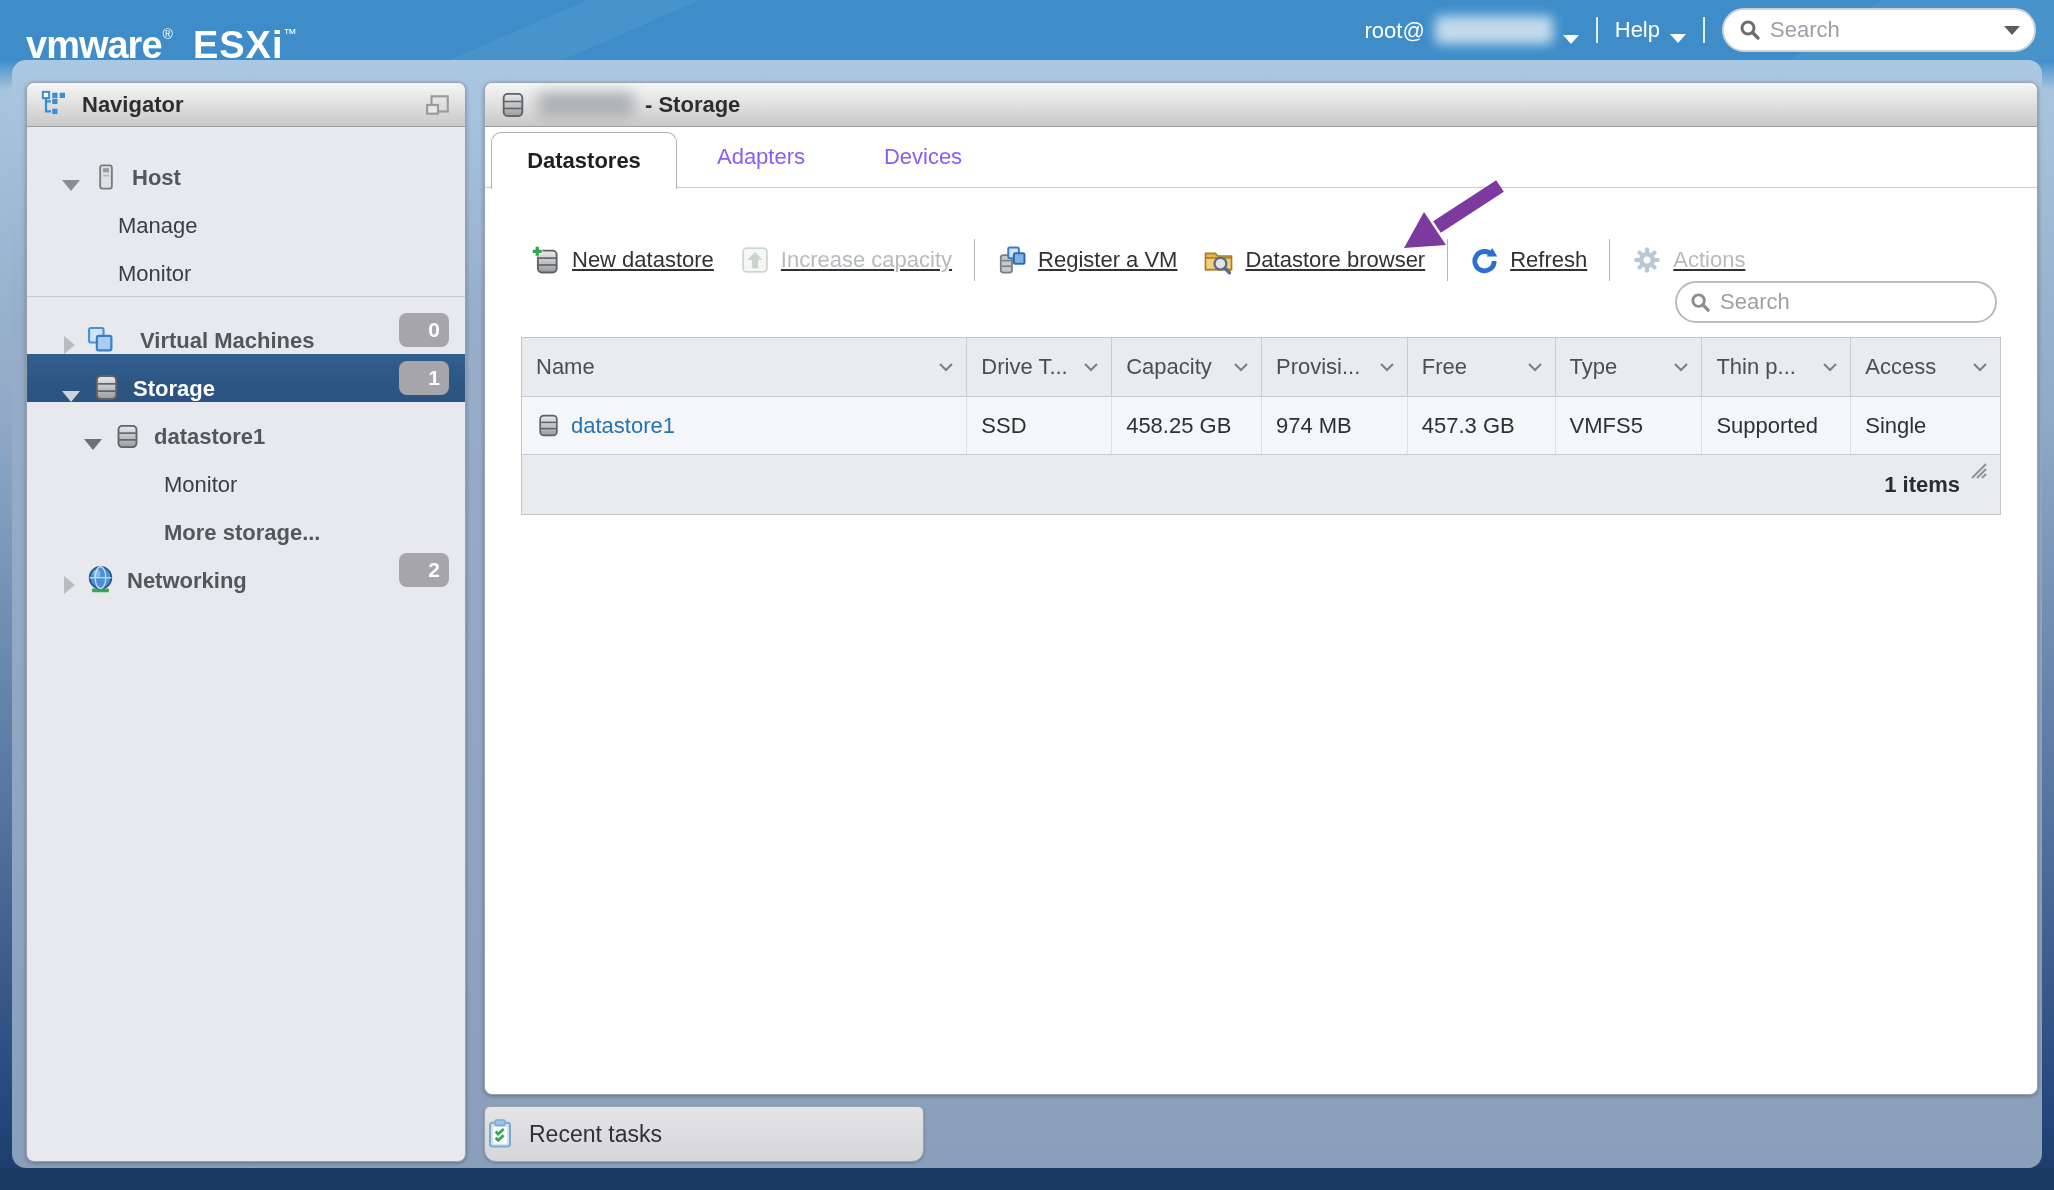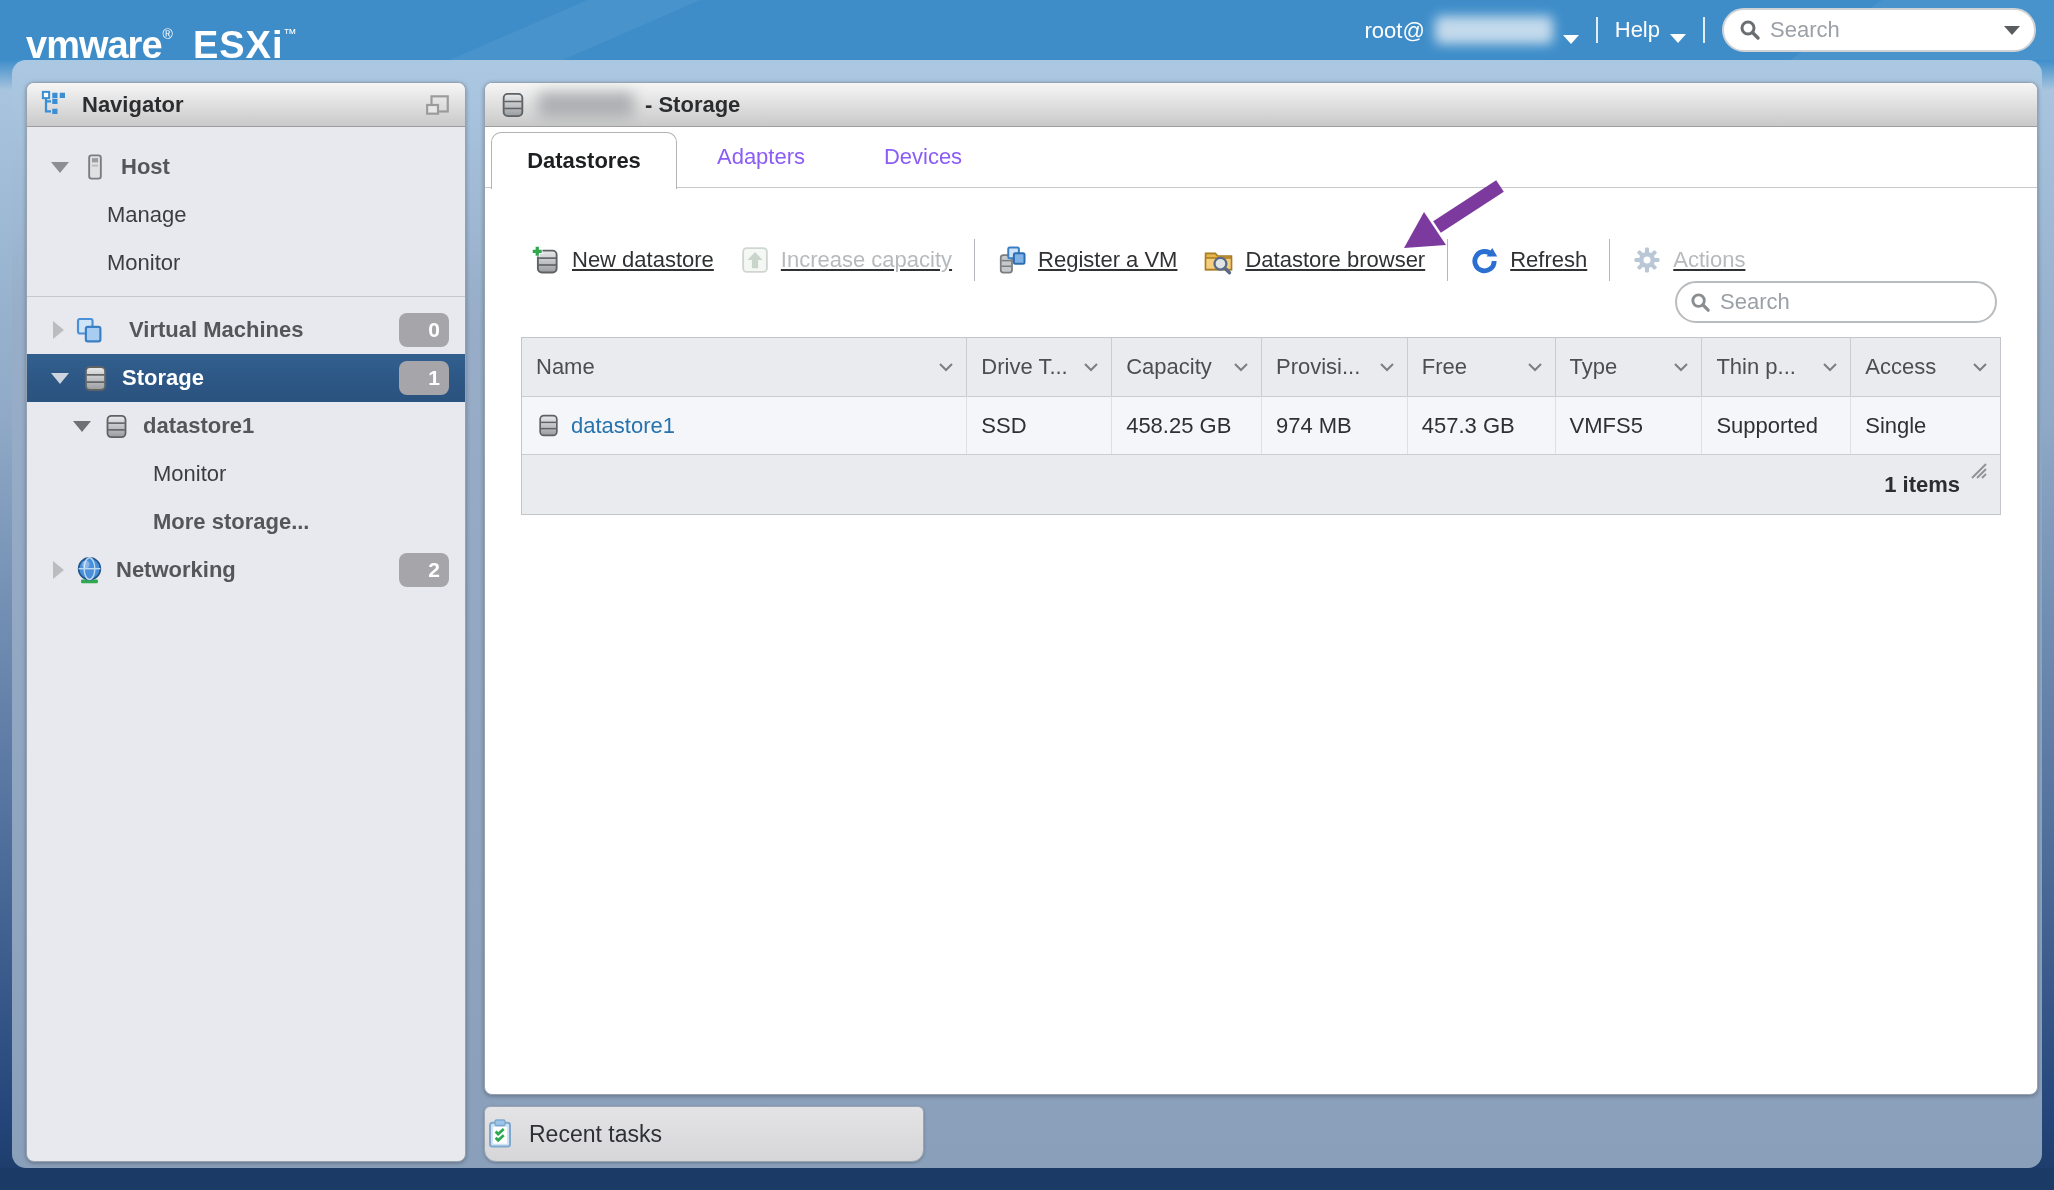--- a/index.html
+++ b/index.html
@@ -38,22 +38,22 @@
   .frame { position:absolute; left:12px; top:60px; width:2030px; height:1108px; border-radius:14px;
            background: linear-gradient(180deg, #ABC8E3 0px, #97ADC8 260px, #8A9FBA 100%); }
   
   .panel-header { height:44px; background:linear-gradient(180deg,#f6f6f6,#c9c9c9);
                   border-bottom:1px solid #9d9d9d; display:flex; align-items:center; padding:0 14px; gap:11px; }
   .panel-title { font-size:22px; font-weight:bold; color:#2b2d2f; }
   
   .nav-panel { position:absolute; left:26px; top:82px; width:440px; height:1080px; background:#e7e9ee;
                border:1px solid #97a2b1; border-radius:8px; overflow:hidden; box-shadow:0 1px 4px rgba(0,0,0,.30); }
   .nav-body { padding-top:16px; }
-  .nav-item { position:relative; height:48px; display:flex; align-items:center; font-size:22px;
-              color:#3b3e41; cursor:pointer; }
+  .nav-item { position:relative; height:48px; display:flex; align-items:flex-end; font-size:22px;
+              color:#3b3e41; cursor:pointer;padding-left:11px; }
   .nav-item .lbl-bold { font-weight:bold; color:#54575a; }
   .nav-item.selected { background:linear-gradient(180deg,#31608F,#2D5684 60%, #2A5380); }
   .nav-item.selected .lbl-bold { color:#fff; }
   .tri-down { width:0; height:0; border-left:9px solid transparent; border-right:9px solid transparent;
               border-top:11px solid #8b8e92; }
   .tri-right { width:0; height:0; border-top:9px solid transparent; border-bottom:9px solid transparent;
                border-left:11px solid #babdc0; }
   .tri-down.lite { border-top-color:#ccd5de; }
   .tri-down.darker { border-top-color:#6e7174; }
   .badge { position:absolute; right:16px; top:7px; width:50px; height:34px; background:var(--badge,#A6A6AA);

